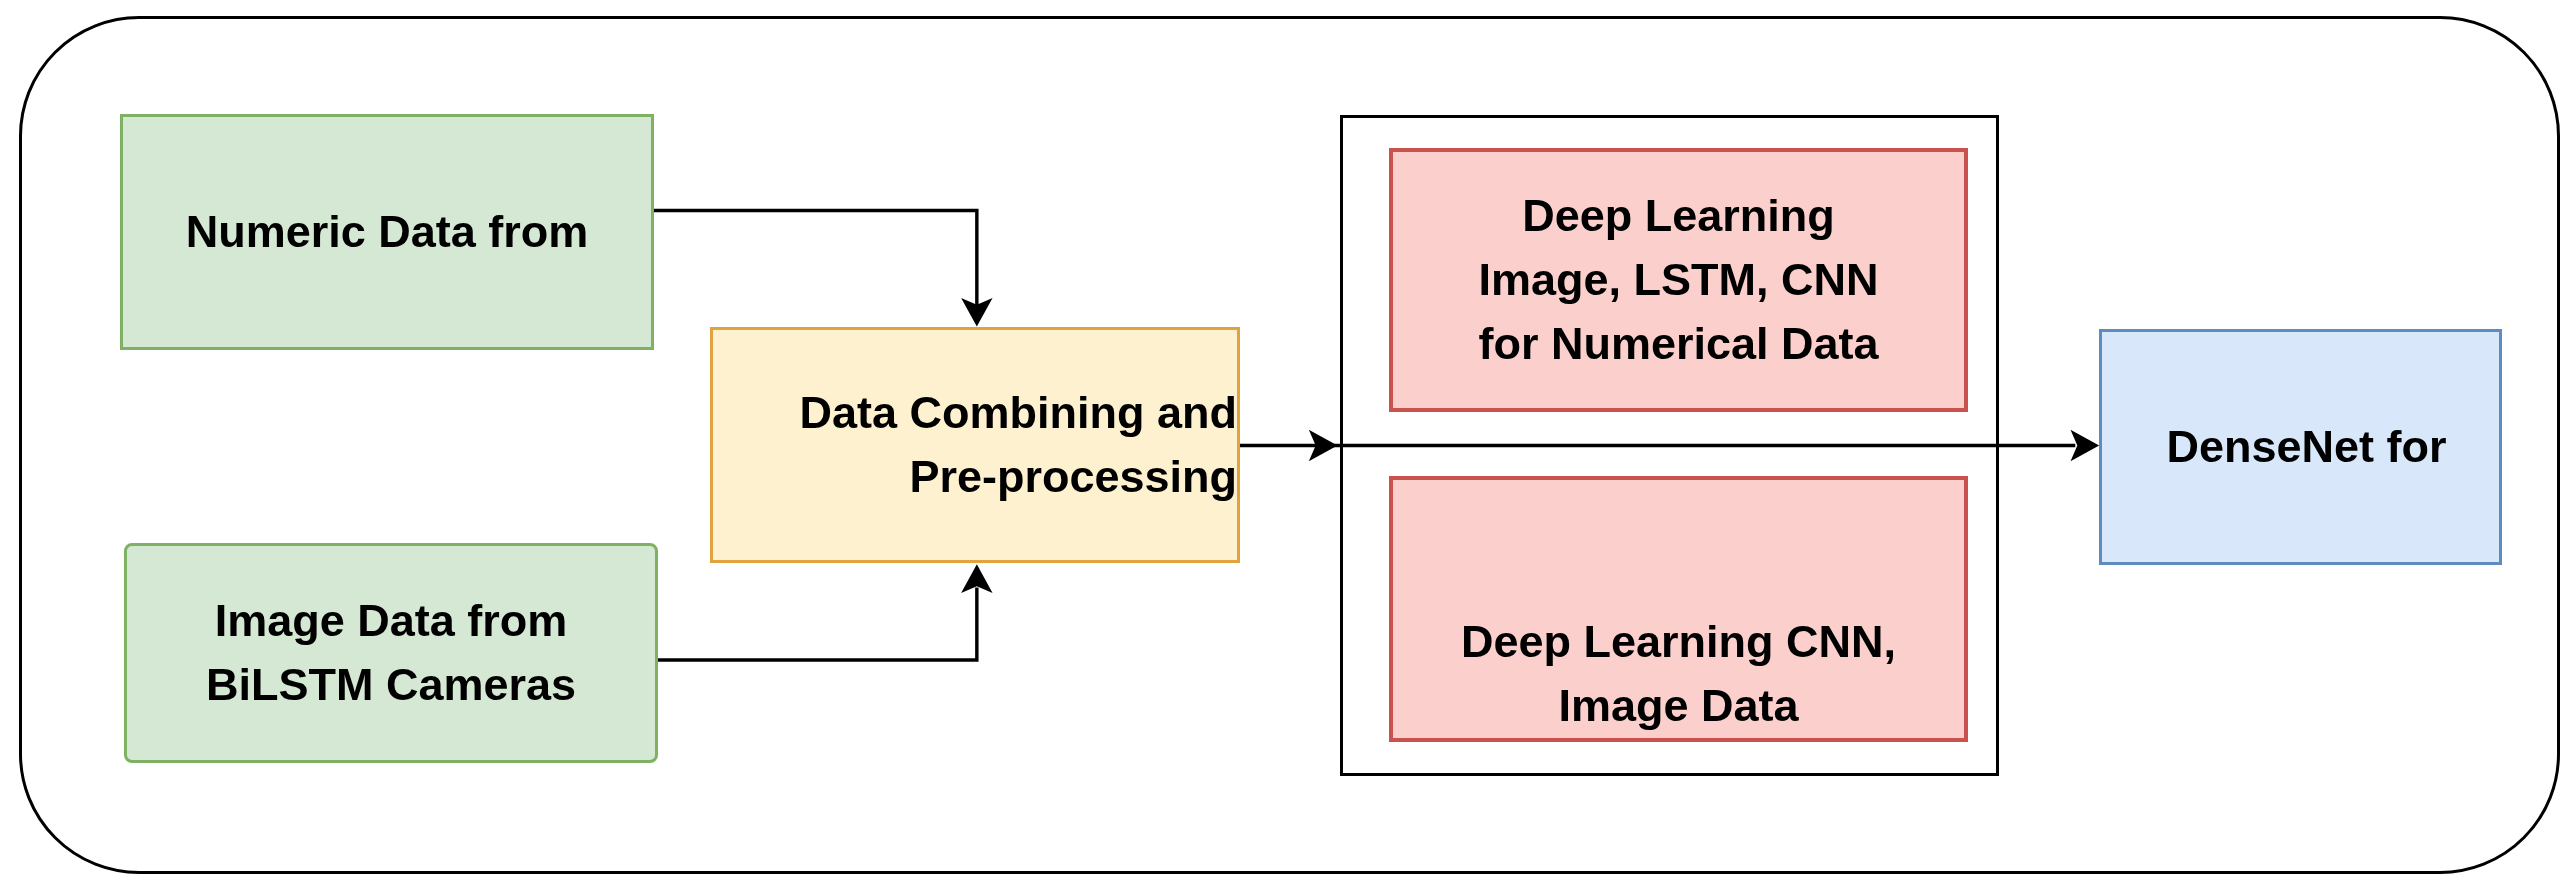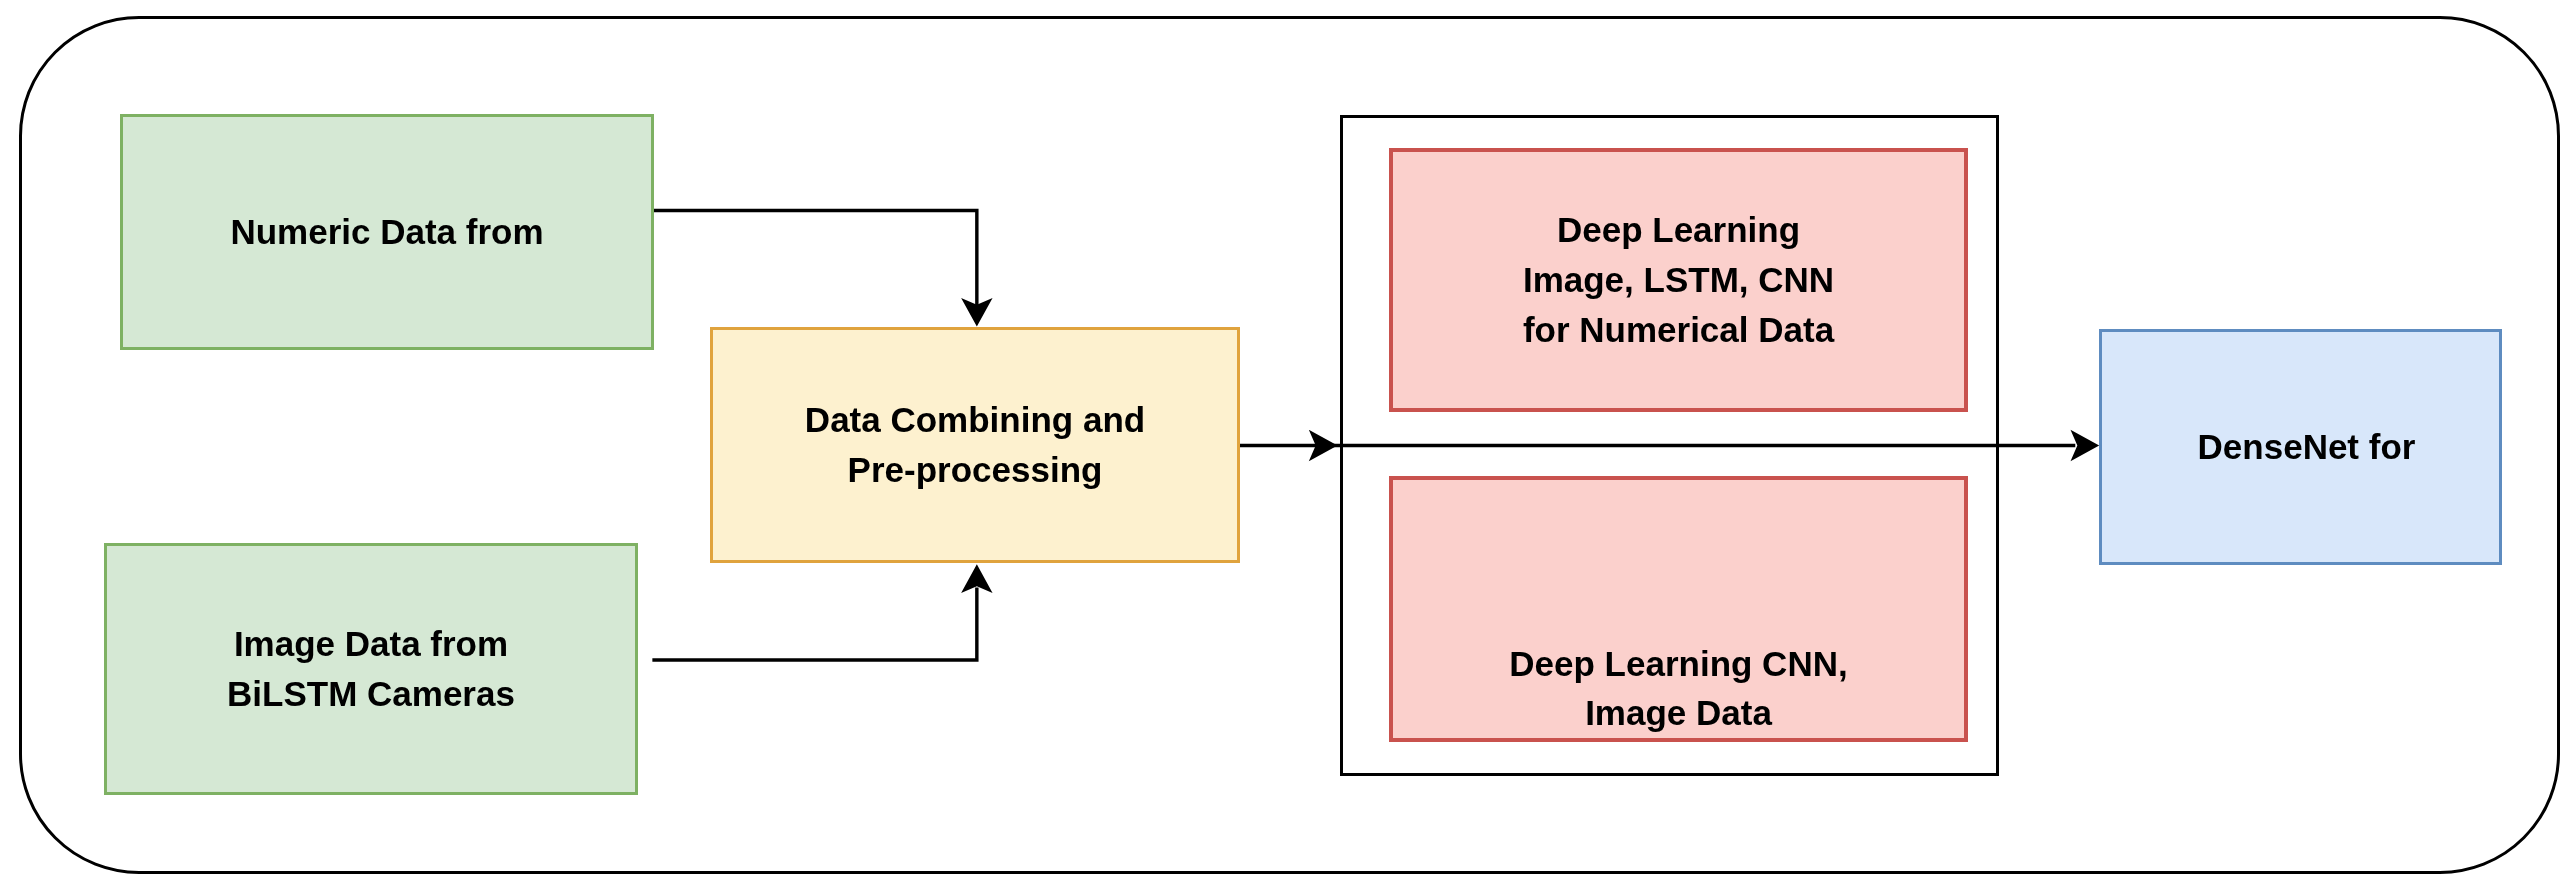--- a/index.html
+++ b/index.html
@@ -36,27 +36,27 @@
   .node {
     position: absolute;
     box-sizing: border-box;
     border: 3.4px solid #000;
     display: flex;
     flex-direction: column;
     align-items: center;
     justify-content: center;
     text-align: center;
     font-weight: bold;
-    font-size: 35px;
+    font-size: 45px;
     line-height: 1.42;
     color: #000000;
   }
   .node-gas      { left: 120px;  top: 114px; width: 534px; height: 236px; }
-  .node-thermal  { left: 104px;  top: 543px; width: 534px; height: 252px; }
-  .node-combine  { left: 710px; top: 327px; width: 530px; height: 236px; }
+  .node-thermal  { left: 124px;  top: 543px; width: 534px; height: 220px; border-radius: 8px; }
+  .node-combine  { left: 710px; top: 327px; width: 530px; height: 236px; align-items: flex-end; }
   .node-dlnum    { left: 1389px; top: 148px; width: 579px; height: 264px; border-width: 4.1px; justify-content: center; }
   .node-dlimg    { left: 1389px; top: 476px; width: 579px; height: 266px; border-width: 4.1px; justify-content: flex-end; }
   .node-classify { left: 2099px; top: 329px; width: 403px; height: 236px; padding-left: 12px; }
   .tline { display: block; white-space: nowrap; }
 </style>
 </head>
 <body>
 
 <div class="canvas">
 

